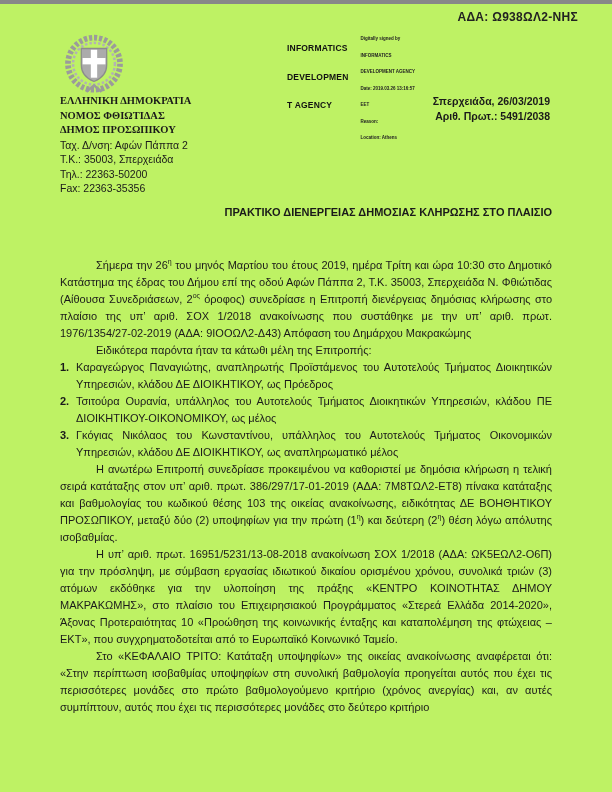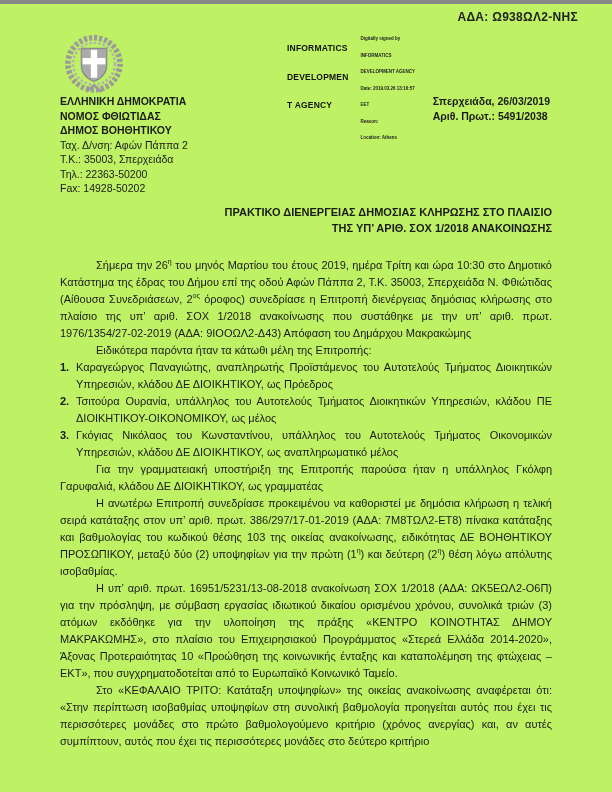--- a/index.html
+++ b/index.html
@@ -28,25 +28,25 @@
   .stamp-sig{
     font-size:4.5px;line-height:5.5px;font-weight:bold;color:#222;white-space:pre;
   }
   
   .logo{position:absolute;left:62px;top:28px;width:64px;height:66px;}
   
   .hdr-left{
     position:absolute;left:60px;top:90px;
     font-size:10.5px;line-height:14.5px;
   }
-  .hdr-left .b{font-weight:bold;}
+  .hdr-left .b{font-weight:bold;font-family:Liberation Serif, serif;}
   
   .hdr-right{
     position:absolute;right:62px;top:90px;
-    font-size:10.5px;line-height:15px;font-weight:bold;
+    font-size:10.5px;line-height:15px;font-weight:bold;text-align:right;
   }
   
   .title{
     position:absolute;left:60px;right:60px;top:201px;
     text-align:right;font-weight:bold;font-size:11px;line-height:15.5px;
   }
   
   .content{
     position:absolute;left:60px;right:60px;top:253px;
     font-size:11px;line-height:17px;text-align:justify;
@@ -92,42 +92,40 @@
       <path d="M30,26 h40 v26 q0 18 -20 26 q-20 -8 -20 -26 z" fill="#ababab" stroke="#8c8c8c" stroke-width="2"></path>
 
       <rect x="45" y="28" width="10" height="44" fill="#ffffff"></rect>
       <rect x="32" y="41" width="36" height="10" fill="#ffffff"></rect>
     </svg>
   </div>
 
   <div class="hdr-left">
     <div class="b">ΕΛΛΗΝΙΚΗ ΔΗΜΟΚΡΑΤΙΑ</div>
     <div class="b">ΝΟΜΟΣ ΦΘΙΩΤΙΔΑΣ</div>
-    <div class="b">ΔΗΜΟΣ ΒΟΗΘΗΤΙΚΟΥ</div>
+    <div class="b">ΔΗΜΟΣ ΠΡΟΣΩΠΙΚΟΥ</div>
     <div>Ταχ. Δ/νση: Αφών Πάππα 2</div>
     <div>Τ.Κ.: 35003, Σπερχειάδα</div>
     <div>Τηλ.: 22363-50200</div>
-    <div>Fax: 14928-50202</div>
+    <div>Fax: 22363-35356</div>
   </div>
 
   <div class="hdr-right">
     <div>Σπερχειάδα, 26/03/2019</div>
     <div>Αριθ. Πρωτ.: 5491/2038</div>
   </div>
 
   <div class="title">
     <div>ΠΡΑΚΤΙΚΟ ΔΙΕΝΕΡΓΕΙΑΣ ΔΗΜΟΣΙΑΣ ΚΛΗΡΩΣΗΣ ΣΤΟ ΠΛΑΙΣΙΟ</div>
-    <div>ΤΗΣ ΥΠ’ ΑΡΙΘ. ΣΟΧ 1/2018 ΑΝΑΚΟΙΝΩΣΗΣ</div>
   </div>
 
   <div class="content">
       <p><span>Σήμερα την 26</span><sup>η</sup><span> του μηνός Μαρτίου του έτους 2019, ημέρα Τρίτη και ώρα 10:30 στο Δημοτικό Κατάστημα της έδρας του Δήμου επί της οδού Αφών Πάππα 2, Τ.Κ. 35003, Σπερχειάδα Ν. Φθιώτιδας (Αίθουσα Συνεδριάσεων, 2</span><sup>ος</sup><span> όροφος) συνεδρίασε η Επιτροπή διενέργειας δημόσιας κλήρωσης στο πλαίσιο της υπ’ αριθ. ΣΟΧ 1/2018 ανακοίνωσης που συστάθηκε με την υπ’ αριθ. πρωτ. 1976/1354/27-02-2019 (ΑΔΑ: 9ΙΟΟΩΛ2-Δ43) Απόφαση του Δημάρχου Μακρακώμης</span></p>
       <p><span>Ειδικότερα παρόντα ήταν τα κάτωθι μέλη της Επιτροπής:</span></p>
       <div class="li"><span class="num">1.</span><span class="b">Καραγεώργος Παναγιώτης</span><span>, αναπληρωτής Προϊστάμενος του Αυτοτελούς Τμήματος Διοικητικών Υπηρεσιών, κλάδου ΔΕ ΔΙΟΙΚΗΤΙΚΟΥ, ως </span><span class="b">Πρόεδρος</span></div>
       <div class="li"><span class="num">2.</span><span class="b">Τσιτούρα Ουρανία</span><span>, υπάλληλος του Αυτοτελούς Τμήματος Διοικητικών Υπηρεσιών, κλάδου ΠΕ ΔΙΟΙΚΗΤΙΚΟΥ-ΟΙΚΟΝΟΜΙΚΟΥ, ως μέλος</span></div>
       <div class="li"><span class="num">3.</span><span class="b">Γκόγιας Νικόλαος του Κωνσταντίνου</span><span>, υπάλληλος του Αυτοτελούς Τμήματος Οικονομικών Υπηρεσιών, κλάδου ΔΕ ΔΙΟΙΚΗΤΙΚΟΥ, ως αναπληρωματικό μέλος</span></div>
-      <p><span>Για την γραμματειακή υποστήριξη της Επιτροπής παρούσα ήταν η υπάλληλος </span><span class="b">Γκόλφη Γαρυφαλιά</span><span>, κλάδου ΔΕ ΔΙΟΙΚΗΤΙΚΟΥ, ως γραμματέας</span></p>
       <p><span>Η ανωτέρω Επιτροπή συνεδρίασε προκειμένου να καθοριστεί με </span><span class="b">δημόσια κλήρωση</span><span> η τελική σειρά κατάταξης στον υπ’ αριθ. πρωτ. 386/297/17-01-2019 (ΑΔΑ: 7Μ8ΤΩΛ2-ΕΤ8) πίνακα κατάταξης και βαθμολογίας του κωδικού θέσης 103 της οικείας ανακοίνωσης, ειδικότητας ΔΕ ΒΟΗΘΗΤΙΚΟΥ ΠΡΟΣΩΠΙΚΟΥ, μεταξύ δύο (2) υποψηφίων για την πρώτη (1</span><sup>η</sup><span>) και δεύτερη (2</span><sup>η</sup><span>) θέση λόγω απόλυτης ισοβαθμίας.</span></p>
       <p><span>Η υπ’ αριθ. πρωτ. 16951/5231/13-08-2018 ανακοίνωση ΣΟΧ 1/2018 (ΑΔΑ: ΩΚ5ΕΩΛ2-Ο6Π) για την πρόσληψη, με σύμβαση εργασίας ιδιωτικού δικαίου ορισμένου χρόνου, συνολικά τριών (3) ατόμων εκδόθηκε για την υλοποίηση της πράξης </span><span class="b">«ΚΕΝΤΡΟ ΚΟΙΝΟΤΗΤΑΣ ΔΗΜΟΥ ΜΑΚΡΑΚΩΜΗΣ»</span><span>, στο πλαίσιο του Επιχειρησιακού Προγράμματος «Στερεά Ελλάδα 2014-2020», Άξονας Προτεραιότητας 10 «Προώθηση της κοινωνικής ένταξης και καταπολέμηση της φτώχειας – ΕΚΤ», που συγχρηματοδοτείται από το Ευρωπαϊκό Κοινωνικό Ταμείο.</span></p>
       <p><span>Στο «ΚΕΦΑΛΑΙΟ ΤΡΙΤΟ: Κατάταξη υποψηφίων» της οικείας ανακοίνωσης αναφέρεται ότι: «Στην περίπτωση ισοβαθμίας υποψηφίων στη συνολική βαθμολογία προηγείται αυτός που έχει τις περισσότερες μονάδες στο πρώτο βαθμολογούμενο κριτήριο (χρόνος ανεργίας) και, αν αυτές συμπίπτουν, αυτός που έχει τις περισσότερες μονάδες στο δεύτερο κριτήριο</span></p>
     </div>
 
 </div>
 
 </body></html>

